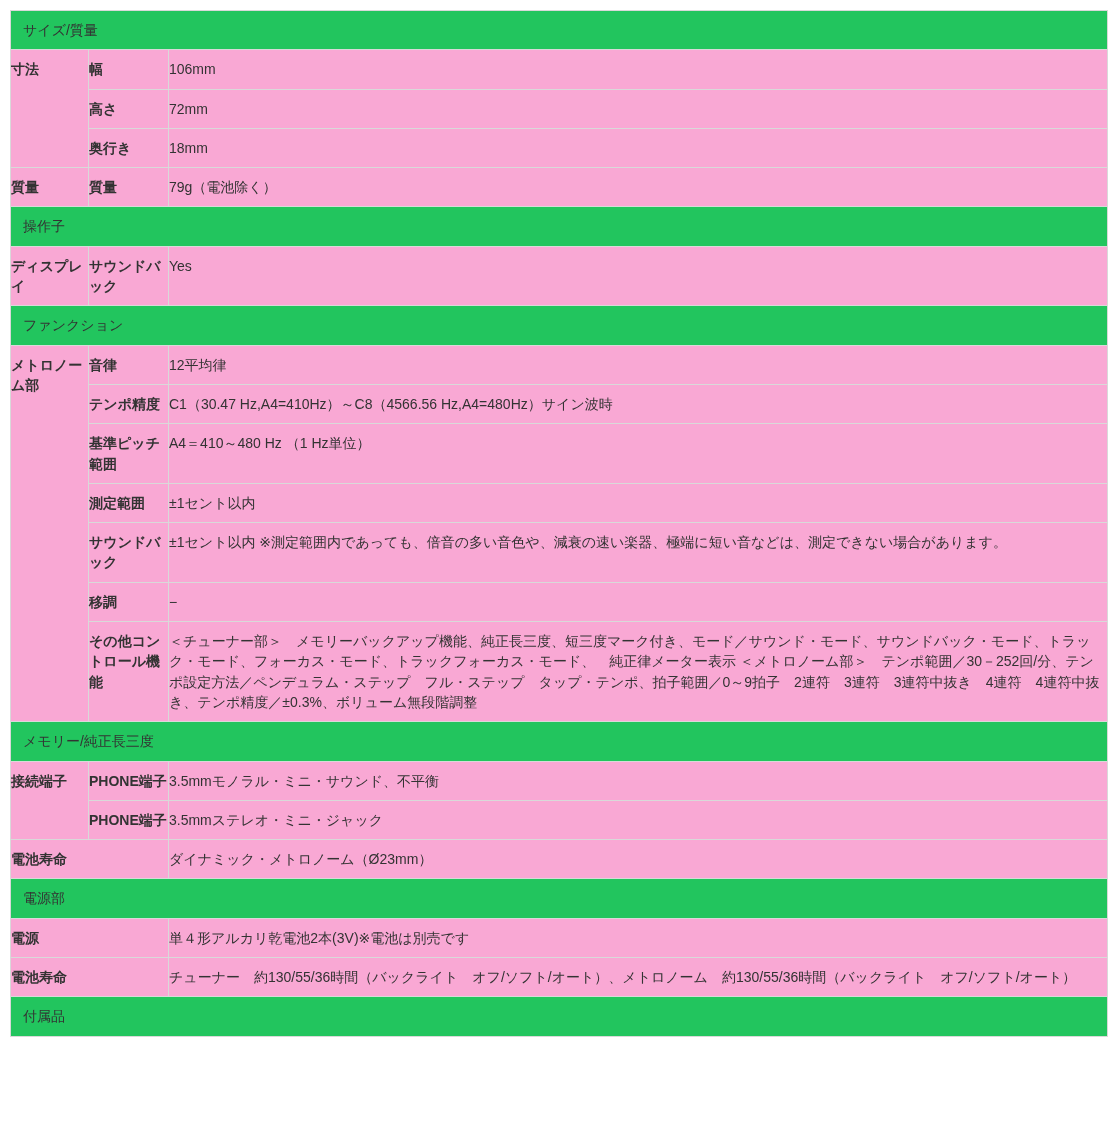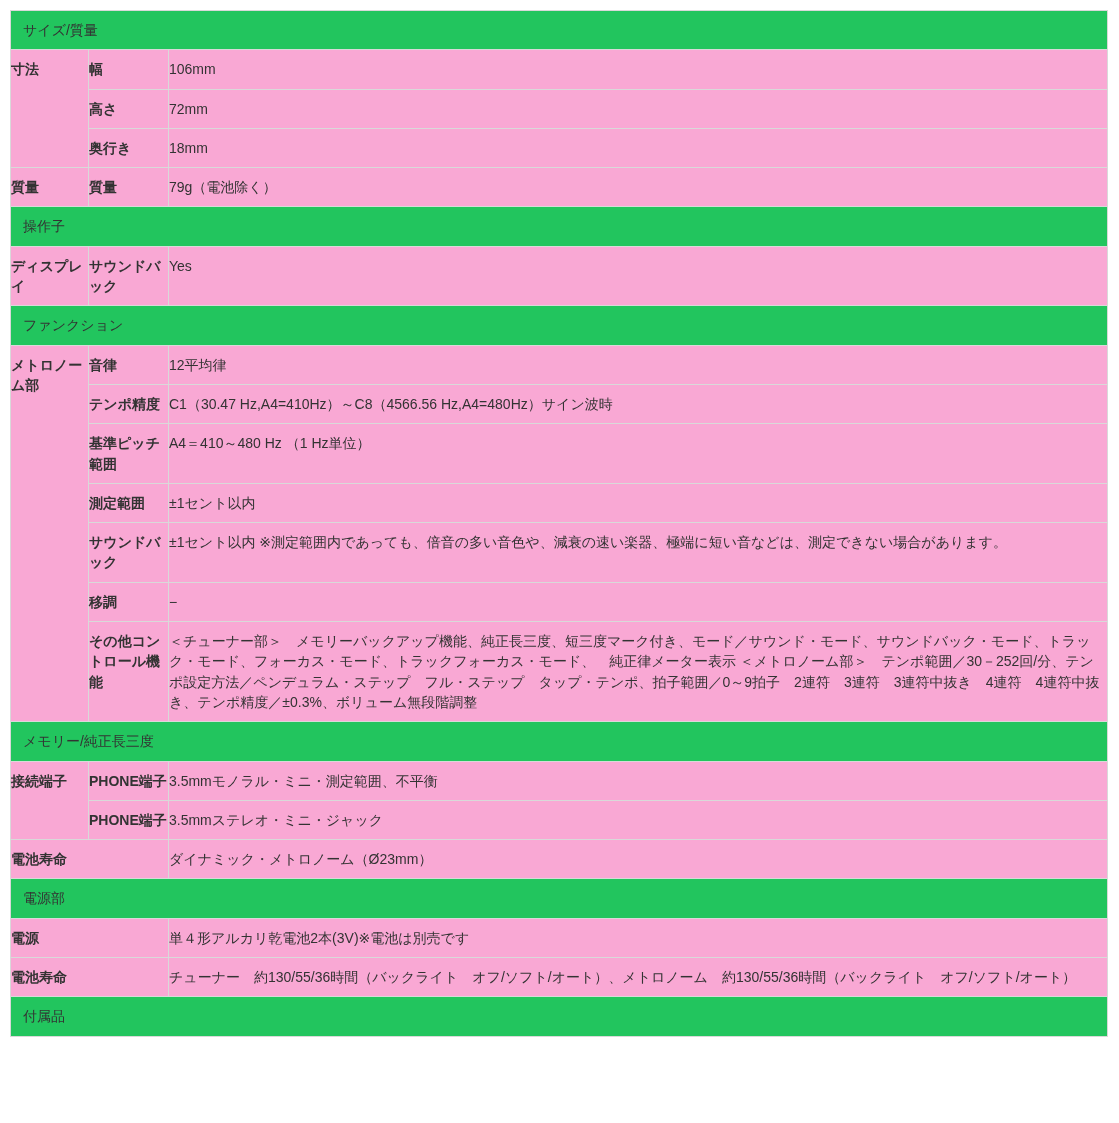--- a/index.html
+++ b/index.html
@@ -117,21 +117,21 @@
         <td class="lab">その他コントロール機能</td>
         <td class="val">＜チューナー部＞　メモリーバックアップ機能、純正長三度、短三度マーク付き、モード／サウンド・モード、サウンドバック・モード、トラック・モード、フォーカス・モード、トラックフォーカス・モード、　純正律メーター表示 ＜メトロノーム部＞　テンポ範囲／30－252回/分、テンポ設定方法／ペンデュラム・ステップ　フル・ステップ　タップ・テンポ、拍子範囲／0～9拍子　2連符　3連符　3連符中抜き　4連符　4連符中抜き、テンポ精度／±0.3%、ボリューム無段階調整</td>
       </tr>
 
       <tr class="sec">
           <td colspan="3">メモリー/純正長三度</td>
         </tr>
       <tr>
         <td class="lab" rowspan="2">接続端子</td>
         <td class="lab">PHONE端子</td>
-        <td class="val">3.5mmモノラル・ミニ・測定範囲、不平衡</td>
+        <td class="val">3.5mmモノラル・ミニ・サウンド、不平衡</td>
       </tr>
       <tr>
         <td class="lab">PHONE端子</td>
         <td class="val">3.5mmステレオ・ミニ・ジャック</td>
       </tr>
       <tr>
         <td class="lab" colspan="2">電池寿命</td>
         <td class="val">ダイナミック・メトロノーム（Ø23mm）</td>
       </tr>
 

